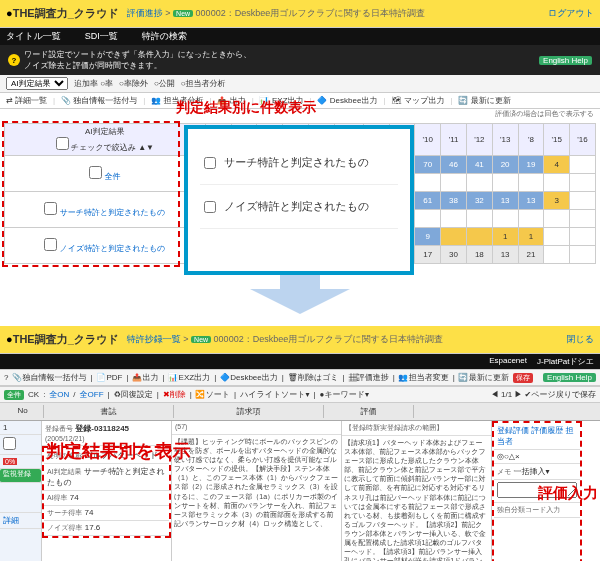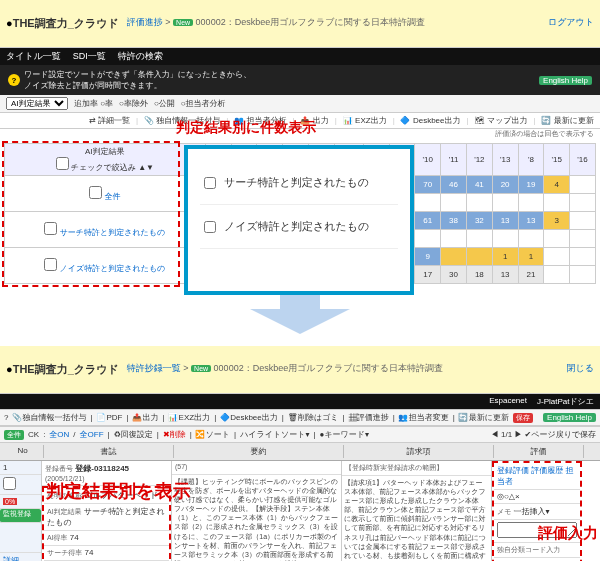--- a/index.html
+++ b/index.html
@@ -1,23 +1,23 @@
 <!DOCTYPE html>
 <html><head>
 <meta charset="utf-8">
 <style>
 *{box-sizing:border-box;margin:0;padding:0;font-family:"Meiryo","MS PGothic",sans-serif}
 body{background:#fff;font-size:9px;color:#333;width:600px}
-.hdr{background:#fef9c3;padding:16px 6px;display:flex;border-bottom:1px solid #ccc}
+.hdr{background:#fde047;padding:6px 6px;display:flex;align-items:center;border-bottom:1px solid #ccc}
 .logo{font-size:11px;font-weight:bold;color:#333}
 .logo .b{color:#000}
 .crumb{font-size:9px;color:#666;margin-left:8px}
 .crumb a{color:#06c;text-decoration:none}
 .logout{margin-left:auto;color:#06c;font-size:9px}
-.nav{background:#111;color:#fff;padding:2px 6px;font-size:9px;display:flex;gap:12px}
+.nav{background:#111;color:#fff;padding:2px 6px;font-size:9px;display:flex;gap:24px}
 .nav span{color:#fff}
 .tip{background:#222;color:#eee;padding:4px 8px;font-size:8px;display:flex;align-items:center}
 .tip .q{background:#ffd400;color:#000;border-radius:50%;width:12px;height:12px;display:inline-flex;align-items:center;justify-content:center;margin-right:4px;font-weight:bold}
 .eng{margin-left:auto;background:#3a6;color:#fff;padding:0 4px;border-radius:2px;font-size:8px}
 .toolbar{background:#f4f4f4;border-bottom:1px solid #ccc;padding:2px 6px;font-size:8px;display:flex;gap:6px;align-items:center;flex-wrap:wrap}
 .toolbar .sep{color:#ccc}
 .ann-red{color:#d00;font-weight:bold;font-size:14px;position:absolute}
 .top-area{position:relative;padding:4px}
 .tbl{border-collapse:collapse;width:100%;font-size:8px}
 .tbl th,.tbl td{border:1px solid #ccc;padding:2px 3px;text-align:center;height:18px}
@@ -72,21 +72,21 @@
  <span><span>ワード設定でソートができず「条件入力」になったときから、</span><br><span>ノイズ除去と評価が同時間できます。</span></span>
  <span class="eng">English Help</span>
 </div>
 <div class="toolbar">
  <select style="font-size:8px"><option>AI判定結果</option></select>
  <span>追加率 ○率</span>
     <span>○率除外</span>
     <span>○公開</span>
     <span>○担当者分析</span>
 </div>
-<div class="toolbar" style="justify-content:flex-end;background:#fff">
+<div class="toolbar" style="background:#fff">
  <span>⇄ <span>詳細一覧</span></span>
     <span class="sep">|</span>
  <span>📎 <span>独自情報一括付与</span></span>
     <span class="sep">|</span>
  <span>👥 <span>担当者分析</span></span>
     <span class="sep">|</span>
  <span>📤 <span>出力</span></span>
     <span class="sep">|</span>
  <span>📊 <span>EXZ出力</span></span>
     <span class="sep">|</span>
@@ -289,21 +289,20 @@
  <span style="color:#d00">✖<span>削除</span></span> |
  <span>🔀<span>ソート</span></span> |
  <span><span>ハイライトソート</span>▾</span> |
  <span>●<span>キーワード</span>▾</span>
  <span style="margin-left:auto">◀ <span>1/1</span> ▶ ✔<span>ページ戻りで保存</span></span>
 </div>
 
 <div class="colhdr">
  <div style="width:42px"><span>No</span></div>
  <div style="width:130px">書誌</div>
- <div style="width:170px">要約</div>
  <div style="width:150px">請求項</div>
  <div style="width:90px">評価</div>
 </div>
 
 <div class="det" style="position:relative">
  <div class="ann-red" style="left:46px;top:18px;font-size:18px">判定結果別を表示</div>
  <div class="ann-red" style="right:2px;top:63px;font-size:15px;writing-mode:horizontal-tb">評価入力</div>
  <div class="c1">
   <div class="cell">1</div>
   <div class="cell" style="height:20px"><input type="checkbox" style=""></div>

